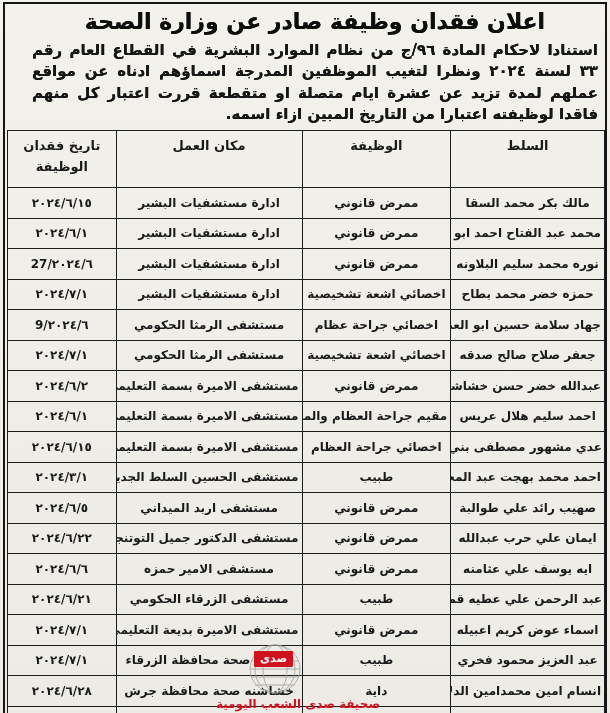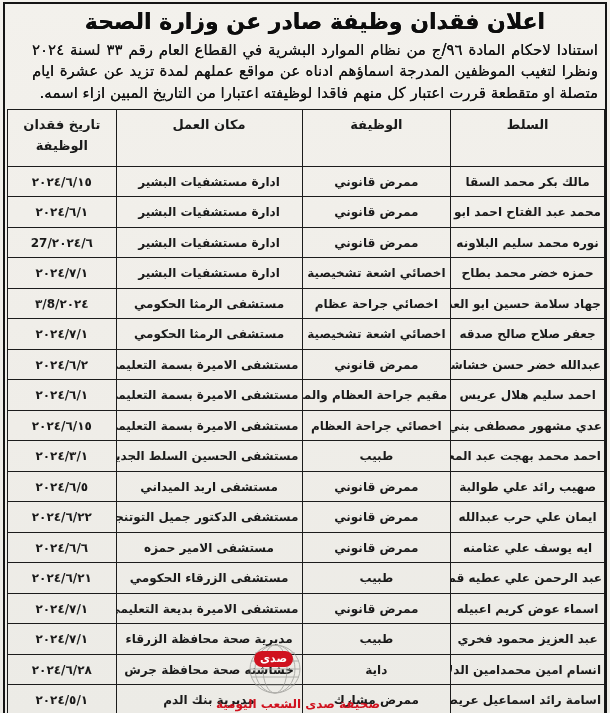--- a/index.html
+++ b/index.html
@@ -22,21 +22,21 @@
   .title{
     margin:9px 16px 2px;
     text-align:center;
     font-size:22px;font-weight:bold;
     letter-spacing:0px;
     color:#0d0d0d;
     text-shadow:0 0 .5px #000;
   }
   .intro{
     margin:6px 12px 5px 12px;
-    font-size:15px;font-weight:normal;
+    font-size:15px;font-weight:bold;
     line-height:1.42;
     text-align:justify;text-align-last:right;
     color:#161616;
     text-shadow:0 0 .4px #000;
   }
   table.emp{
     margin:0 5px;
     width:598px;
     border-collapse:collapse;
     table-layout:fixed;
@@ -82,21 +82,21 @@
     font-size:37px;font-weight:bold;line-height:1;
     color:#0b0b0b;
     text-shadow:0 0 1px #000, 1px 0 0 #000;
     letter-spacing:-1px;
   }
   .wm-sada{
     position:absolute;left:18px;top:2px;
     background:#d0121f;color:#fff;
     font-size:11px;font-weight:bold;
     padding:1px 6px 2px;
-    border-radius:8px;
+    border-radius:1px;
   }
   .wm-tagline{
     position:absolute;right:2px;top:48px;
     color:#d0121f;
     font-size:12px;font-weight:bold;
     white-space:nowrap;
   }
 </style>
 </head>
 <body>
@@ -145,21 +145,21 @@
         <tr>
     <td class="c-name">حمزه خضر محمد بطاح</td>
     <td class="c-job">اخصائي اشعة تشخيصية</td>
     <td class="c-place">ادارة مستشفيات البشير</td>
     <td class="c-date">٢٠٢٤/٧/١</td>
   </tr>
         <tr>
     <td class="c-name">جهاد سلامة حسين ابو العدس</td>
     <td class="c-job">اخصائي جراحة عظام</td>
     <td class="c-place">مستشفى الرمثا الحكومي</td>
-    <td class="c-date">٢٠٢٤/8/٣</td>
+    <td class="c-date">٢٠٢٤/٦/9</td>
   </tr>
         <tr>
     <td class="c-name">جعفر صلاح صالح صدقه</td>
     <td class="c-job">اخصائي اشعة تشخيصية</td>
     <td class="c-place">مستشفى الرمثا الحكومي</td>
     <td class="c-date">٢٠٢٤/٧/١</td>
   </tr>
         <tr>
     <td class="c-name">عبدالله خضر حسن خشاشنه</td>
     <td class="c-job">ممرض قانوني</td>

